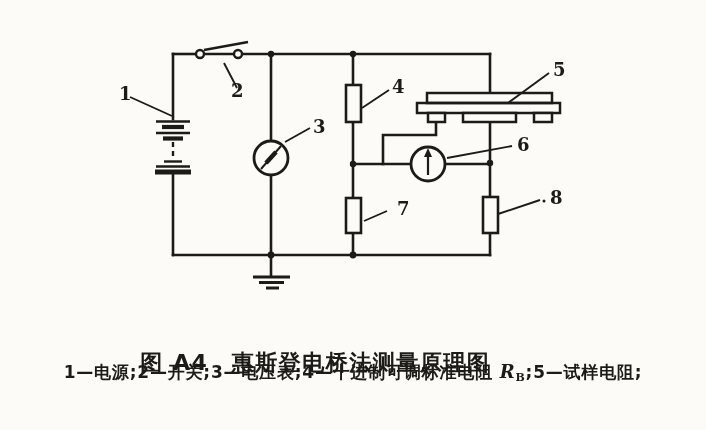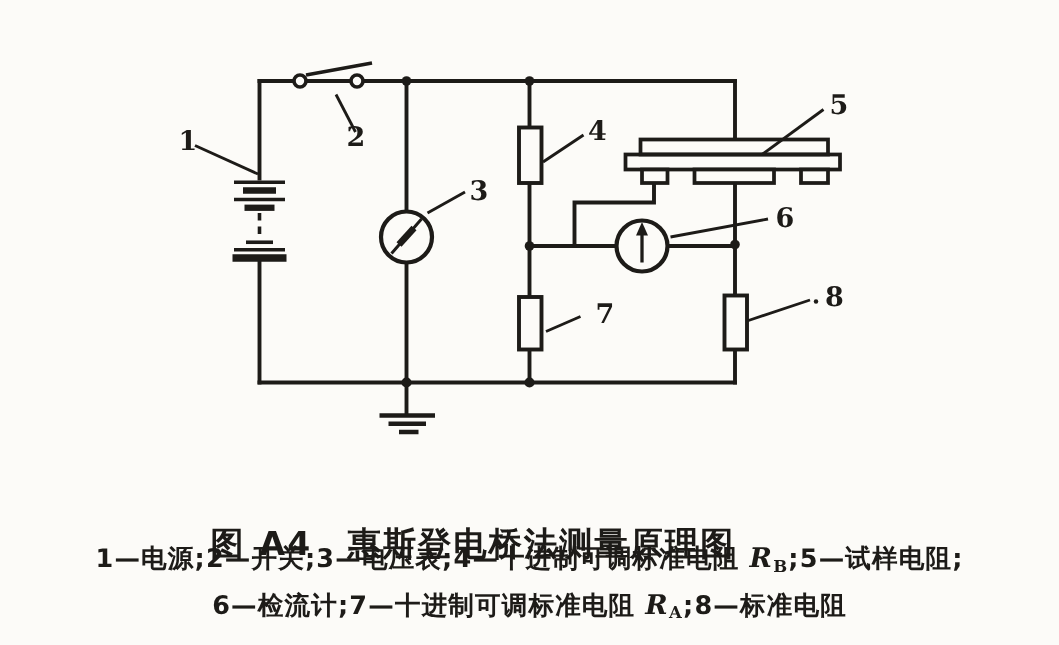--- a/index.html
+++ b/index.html
@@ -133,15 +133,14 @@
       <text class="comp-label" x="550" y="204">8</text>
     </g>
   </svg>
 
   <div class="figure-title">
     <span>图 A4　惠斯登电桥法测量原理图</span>
   </div>
 
   <div class="caption caption-1"><span>1—电源;2—开关;3—电压表;4—十进制可调标准电阻 </span><span class="rsym">R</span><span class="rsub">B</span><span>;5—试样电阻;</span></div>
 
-  <div class="caption caption-2"><span>6—检流计;7—十进制可调标准电阻 </span><span class="rsym">R</span><span class="rsub">A</span><span>;8—标准电阻</span></div>
 
 </div>
 
 </body></html>

